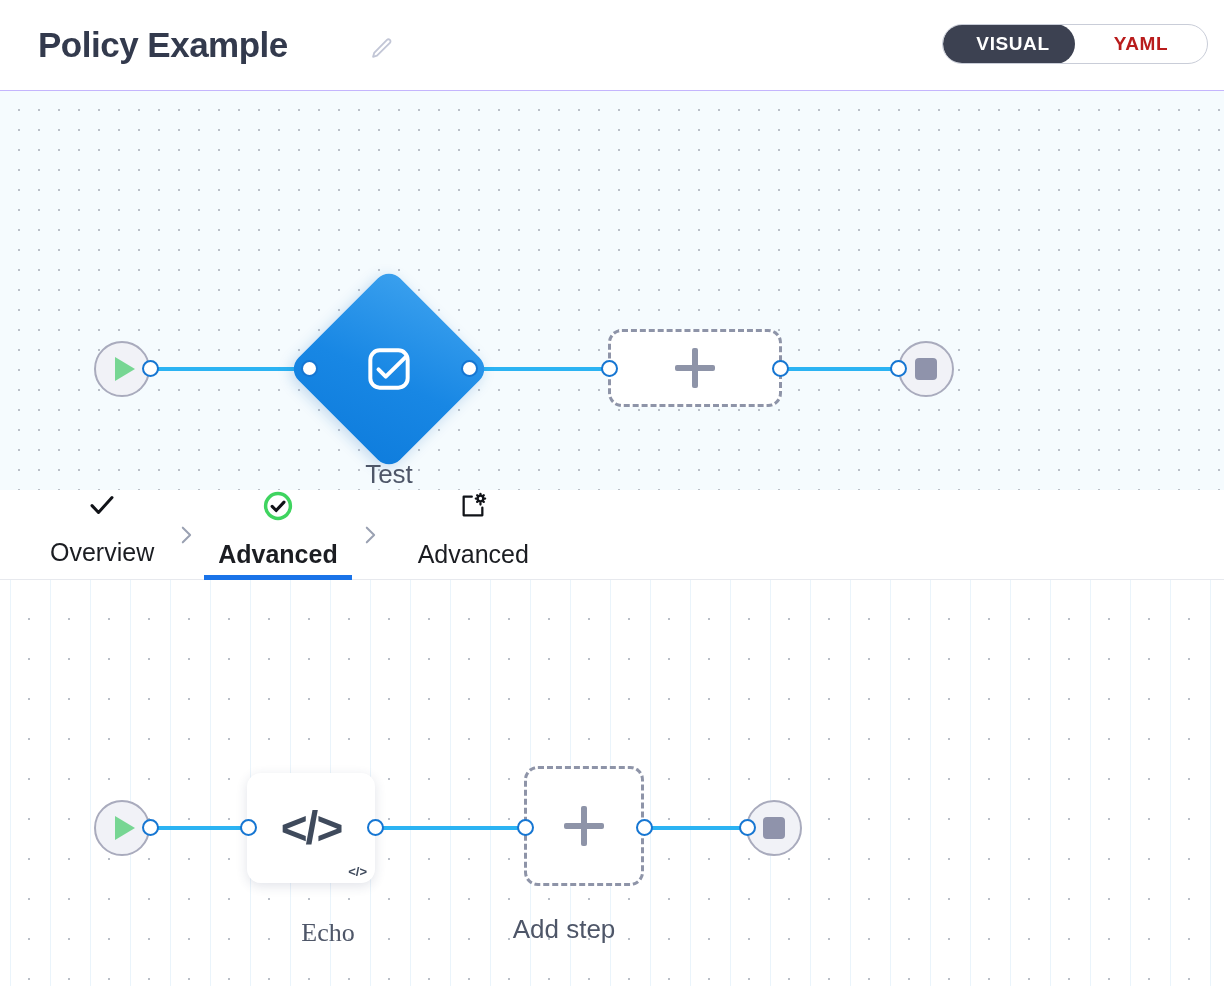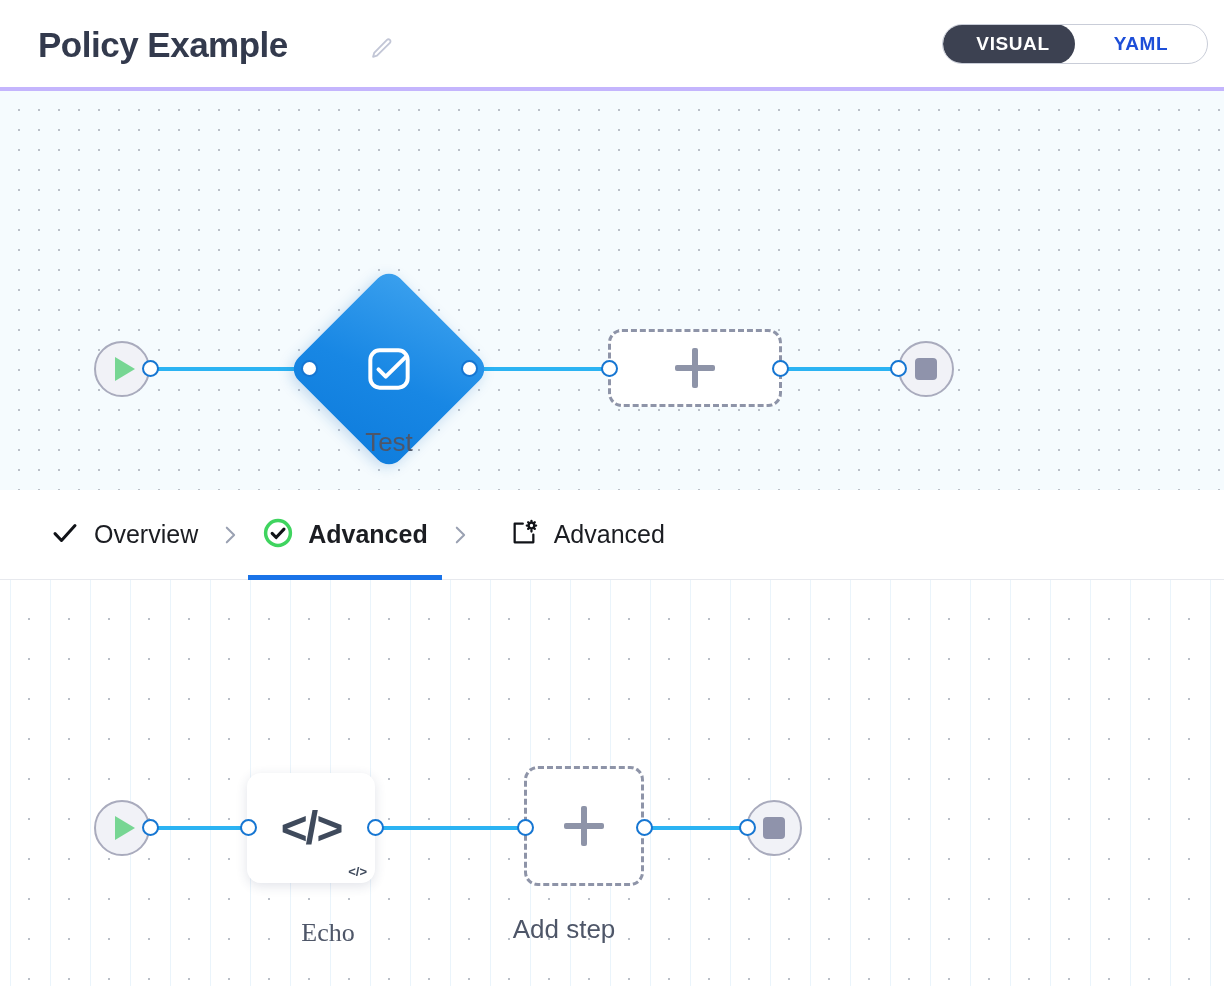--- a/index.html
+++ b/index.html
@@ -10,21 +10,21 @@
     overflow: hidden;
   }
 
   
   .header {
     position: relative;
     height: 91px;
     background: #ffffff;
     display: flex;
     align-items: center;
-    border-bottom: 4px solid #c4b5fd;
+    border-bottom: 1px solid #c4b5fd;
   }
   .page-title {
     position: absolute;
     left: 38px; top: 25px;
     font-size: 35px;
     font-weight: bold;
     color: #333a4d;
     letter-spacing: -0.5px;
   }
   .edit-icon {
@@ -47,21 +47,21 @@
   }
   .mode-seg {
     flex: 1 1 50%;
     height: 40px;
     display: flex;
     align-items: center;
     justify-content: center;
     font-size: 19px;
     font-weight: bold;
     letter-spacing: 0.6px;
-    color: #1d4ed8;
+    color: #b91c1c;
     cursor: pointer;
     border-radius: 20px;
   }
   .mode-seg.active {
     background: #3c4151;
     color: #ffffff;
     padding-left: 8px;
   }
 
   
@@ -96,20 +96,21 @@
     border-bottom: 1px solid #e7e9ee;
   }
   .tab {
     display: flex;
     align-items: center;
     gap: 14px;
     height: 90px;
     padding: 0 14px;
     cursor: pointer;
     position: relative;
+    flex-direction: column;
   }
   .tab-label {
     font-size: 25px;
     color: #1b1d22;
   }
   .tab.active .tab-label { font-weight: bold; }
   .tab.active::after {
     content: "";
     position: absolute;
     left: 0; right: 0; bottom: 0;
@@ -271,21 +272,21 @@
 
   <div class="node" style="left:317px; top:206px; width:144px; height:144px;">
     <div class="diamond"></div>
     <div class="diamond-icon">
       <svg width="56" height="56" viewBox="0 0 24 24" fill="none" stroke="#ffffff" stroke-width="1.7" stroke-linecap="round" stroke-linejoin="round">
         <rect x="4" y="4" width="16" height="16" rx="4"></rect>
         <path d="M7.5 12.2l3.1 3.1L19 7"></path>
       </svg>
     </div>
   </div>
-  <div class="node-label" style="left:317px; top:336px; width:144px;">Test</div>
+  <div class="node-label" style="left:317px; top:368px; width:144px;">Test</div>
 
   <div class="node" style="left:608px; top:238px;">
     <div class="dashed-box" style="width:174px; height:78px;">
       <div class="plus-glyph"></div>
     </div>
   </div>
 
   <div class="node" style="left:898px; top:250px;">
     <div class="endpoint-circle">
       <div class="stop-sq"></div>

